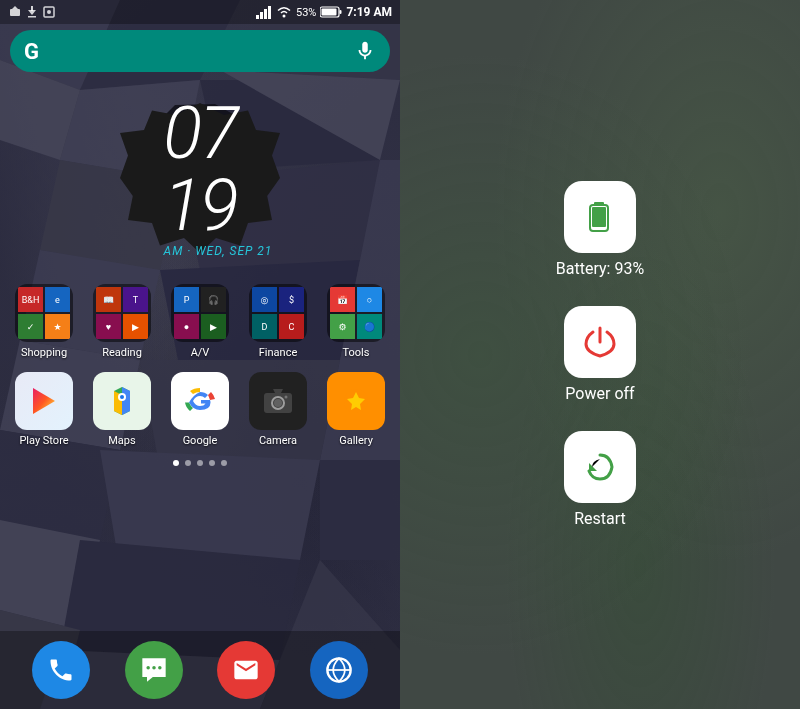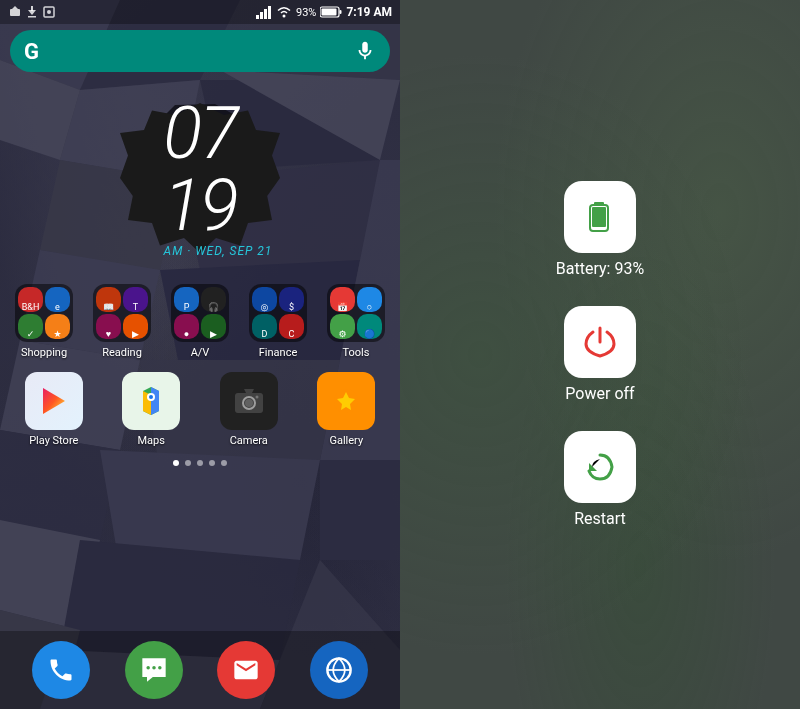--- a/index.html
+++ b/index.html
@@ -154,23 +154,23 @@
       border-radius: 12px;
       overflow: hidden;
       display: grid;
       grid-template-columns: 1fr 1fr;
       gap: 2px;
       padding: 3px;
       background: rgba(0,0,0,0.5);
     }
 
     .mini-icon {
-      border-radius: 10px;
-      display: flex;
-      align-items: flex-end;
+      border-radius: 0;
+      display: flex;
+      align-items: center;
       justify-content: center;
       font-size: 10px;
       overflow: hidden;
     }
 
     .app-label {
       font-size: 11px;
       color: white;
       margin-top: 4px;
       text-align: left;
@@ -460,21 +460,21 @@
         <rect x="4" y="7" width="3" height="7" fill="white"></rect>
         <rect x="8" y="4" width="3" height="10" fill="white"></rect>
         <rect x="12" y="1" width="3" height="13" fill="white"></rect>
       </svg>
       <svg width="16" height="14" viewBox="0 0 16 14">
         <path d="M8,10 L8,12" stroke="white" stroke-width="2"></path>
         <path d="M5,8 Q8,5 11,8" stroke="white" stroke-width="1.5" fill="none"></path>
         <path d="M2,5.5 Q8,0 14,5.5" stroke="white" stroke-width="1.5" fill="none"></path>
         <circle cx="8" cy="11" r="1.5" fill="white"></circle>
       </svg>
-      <span style="font-size:11px;color:white;">93%</span>
+      <span style="font-size:11px;color:white;">53%</span>
       <svg width="22" height="12" viewBox="0 0 22 12">
         <rect x="0" y="1" width="19" height="10" rx="2" fill="none" stroke="white" stroke-width="1.2"></rect>
         <rect x="19.5" y="4" width="2" height="4" rx="1" fill="white"></rect>
         <rect x="1.5" y="2.5" width="15" height="7" rx="1" fill="white"></rect>
       </svg>
       <span style="font-size:12px;color:white;font-weight:700;">7:19 AM</span>
     </div>
   </div>
 
   <div class="search-bar">
@@ -611,20 +611,31 @@
           <path d="M10,8 L18,4 L26,8 L26,28 L18,32 L10,28 Z" fill="#34a853"></path>
           <path d="M18,4 L26,8 L26,28 L18,32 Z" fill="#4285f4"></path>
           <path d="M10,8 L18,12 L18,32 L10,28 Z" fill="#fbbc04"></path>
           <circle cx="18" cy="14" r="4" fill="white"></circle>
           <circle cx="18" cy="14" r="2" fill="#1a73e8"></circle>
         </svg>
       </div>
       <span class="app-label">Maps</span>
     </div>
 
+    <div class="app-item">
+      <div class="google-icon">
+        <svg width="34" height="34" viewBox="0 0 34 34">
+          <path d="M17,8 Q22,8 25,11 L22,14 Q20,12 17,12 Q12.5,12 10,17 Q12.5,22 17,22 Q21,22 22.5,19.5 L18,19.5 L18,16 L27,16 Q27.5,17 27.5,18.5 Q27.5,26 17,26 Q10,26 6,18.5 Q10,11 17,8 Z" fill="#4285f4"></path>
+          <path d="M6,18.5 Q7.5,22 10,24 L7,27 Q3,24 2,18.5 Z" fill="#34a853"></path>
+          <path d="M17,8 Q13,8 10,10 L7,7 Q11,4 17,4 Z" fill="#fbbc04"></path>
+          <path d="M25,11 L28,8 Q31,11 32,15 L27,16 Q26,13 25,11 Z" fill="#ea4335"></path>
+        </svg>
+      </div>
+      <span class="app-label">Google</span>
+    </div>
 
     <div class="app-item">
       <div class="camera-icon">
         <svg width="34" height="34" viewBox="0 0 34 34">
           <rect x="3" y="9" width="28" height="20" rx="3" fill="#424242"></rect>
           <path d="M12,5 L14,9 L20,9 L22,5 Z" fill="#424242"></path>
           <circle cx="17" cy="19" r="6" fill="none" stroke="#9e9e9e" stroke-width="2"></circle>
           <circle cx="17" cy="19" r="4" fill="#616161"></circle>
           <circle cx="25" cy="13" r="1.5" fill="#757575"></circle>
         </svg>

